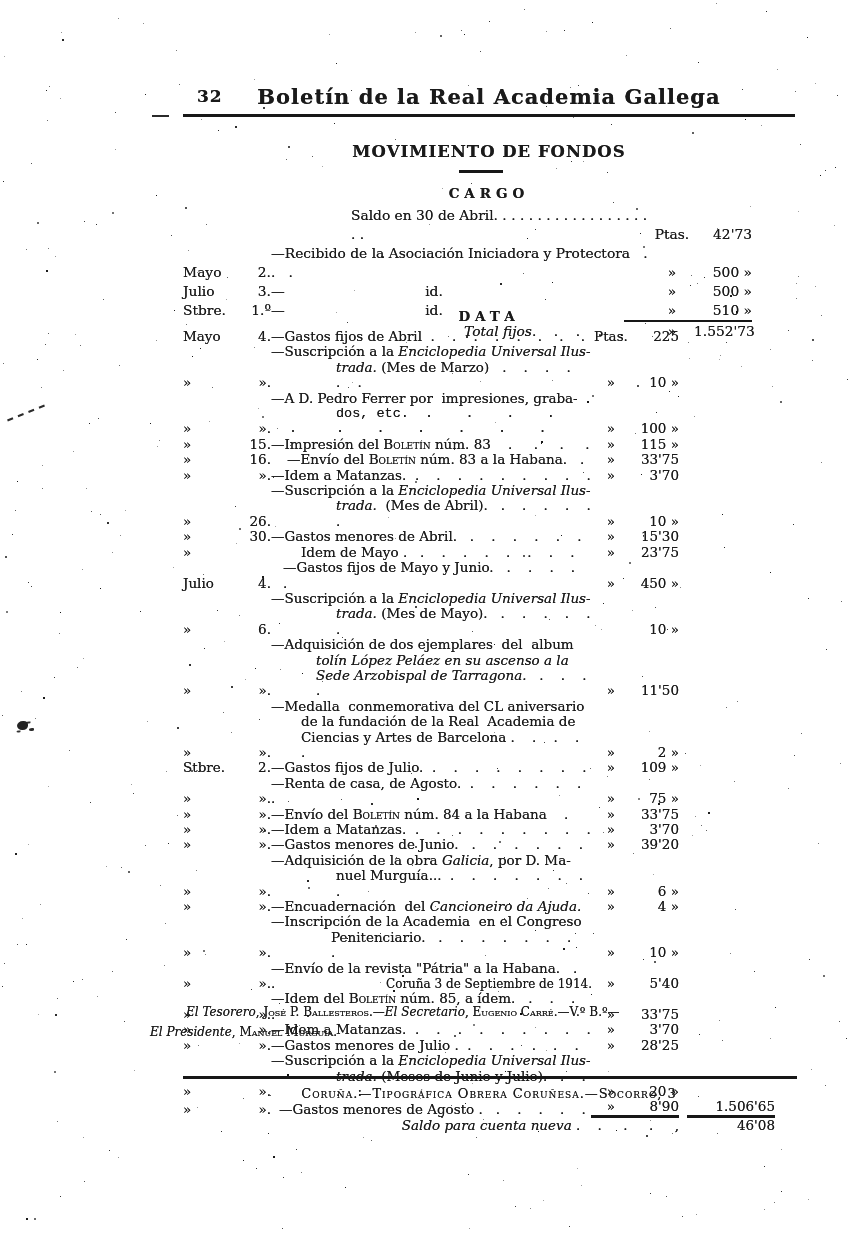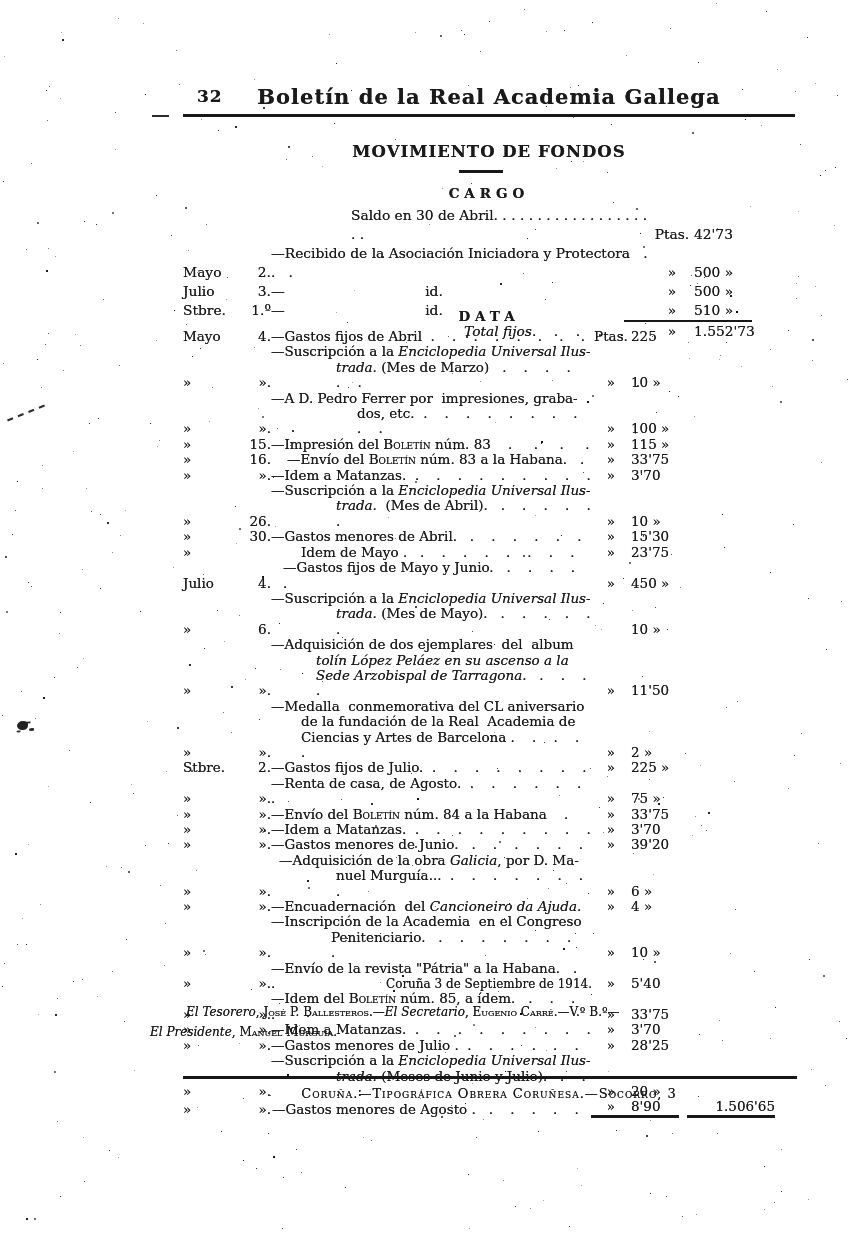--- a/index.html
+++ b/index.html
@@ -20,21 +20,21 @@
   
   #cargo-table{position:absolute;left:183px;top:206px;width:569px;font-size:13.8px;line-height:19px;}
   #data-table{position:absolute;left:183px;top:329px;width:592px;font-size:13.5px;line-height:15.4px;}
   .row{display:flex;align-items:flex-end;}
   .c-date{width:52px;flex:none;}
   .c-day{width:36px;flex:none;text-align:right;}
   .c-desc{flex:1;min-width:0;}
   .dline{white-space:pre-wrap;}
   .c-cur{width:44px;flex:none;text-align:center;}
   #data-table .c-cur{width:40px;}
-  .c-amt{width:58px;flex:none;text-align:left;white-space:pre;}
+  .c-amt{width:58px;flex:none;text-align:right;white-space:pre;}
   #data-table .c-amt{width:48px;}
   .c-amt2{width:96px;flex:none;text-align:right;white-space:pre;}
   .i{font-style:italic;}
   .sc{font-variant:small-caps;}
   .row-total .c-desc{text-align:right;}
   .tot-group{display:flex;flex:none;width:128px;justify-content:flex-end;border-top:2.5px solid #171717;}
   .grp-rule{display:flex;flex:none;border-bottom:3px solid #171717;}
   .u2{display:inline-block;width:88px;border-bottom:3px solid #171717;text-align:right;}
   .saldo .c-desc{text-align:right;}
   
@@ -143,21 +143,21 @@
         </div>
         <div class="c-cur">»</div>
         <div class="c-amt">10 »</div>
         <div class="c-amt2"></div>
       </div>
       <div class="row">
         <div class="c-date">»</div>
         <div class="c-day">».</div>
         <div class="c-desc">
           <div class="dline" style="margin-left: 0px;"><span class="r">—A D. Pedro Ferrer por  impresiones, graba-</span></div>
-          <div class="dline" style="margin-left: 86px;"><span class="r">dos, etc.  .    .    .    .    .    .    .    .    .    .</span></div>
+          <div class="dline" style="margin-left: 65px; font-family: Liberation Mono, monospace;"><span class="r">dos, etc.  .    .    .    .    .    .    .    .    .    .</span></div>
         </div>
         <div class="c-cur">»</div>
         <div class="c-amt">100 »</div>
         <div class="c-amt2"></div>
       </div>
       <div class="row">
         <div class="c-date">»</div>
         <div class="c-day">15.</div>
         <div class="c-desc">
           <div class="dline" style="margin-left: 0px;"><span class="r">—Impresión del </span><span class="sc">Boletín</span><span class="r"> núm. 83    .     .     .     .</span></div>
@@ -262,21 +262,21 @@
         <div class="c-amt">2 »</div>
         <div class="c-amt2"></div>
       </div>
       <div class="row">
         <div class="c-date">Stbre.</div>
         <div class="c-day">2.</div>
         <div class="c-desc">
           <div class="dline" style="margin-left: 0px;"><span class="r">—Gastos fijos de Julio.  .    .    .    .    .    .    .    .</span></div>
         </div>
         <div class="c-cur">»</div>
-        <div class="c-amt">225 »</div>
+        <div class="c-amt">109 »</div>
         <div class="c-amt2"></div>
       </div>
       <div class="row">
         <div class="c-date">»</div>
         <div class="c-day">».</div>
         <div class="c-desc">
           <div class="dline" style="margin-left: 0px;"><span class="r">—Renta de casa, de Agosto.  .    .    .    .    .    .    .</span></div>
         </div>
         <div class="c-cur">»</div>
         <div class="c-amt">75 »</div>
@@ -309,21 +309,21 @@
           <div class="dline" style="margin-left: 0px;"><span class="r">—Gastos menores de Junio.   .    .    .    .    .    .</span></div>
         </div>
         <div class="c-cur">»</div>
         <div class="c-amt">39'20</div>
         <div class="c-amt2"></div>
       </div>
       <div class="row">
         <div class="c-date">»</div>
         <div class="c-day">».</div>
         <div class="c-desc">
-          <div class="dline" style="margin-left: 8px;"><span class="r">—Adquisición de la obra </span><span class="i">Galicia</span><span class="r">, por D. Ma-</span></div>
+          <div class="dline" style="margin-left: 0px;"><span class="r">—Adquisición de la obra </span><span class="i">Galicia</span><span class="r">, por D. Ma-</span></div>
           <div class="dline" style="margin-left: 65px;"><span class="r">nuel Murguía...  .    .    .    .    .    .    .    .</span></div>
         </div>
         <div class="c-cur">»</div>
         <div class="c-amt">6 »</div>
         <div class="c-amt2"></div>
       </div>
       <div class="row">
         <div class="c-date">»</div>
         <div class="c-day">».</div>
         <div class="c-desc">
@@ -392,28 +392,34 @@
           <div class="dline" style="margin-left: 65px;"><span class="i">trada.</span><span class="r"> (Meses de Junio y Julio).   .    .    .    :</span></div>
         </div>
         <div class="c-cur">»</div>
         <div class="c-amt">20 »</div>
         <div class="c-amt2"></div>
       </div>
       <div class="row">
         <div class="c-date">»</div>
         <div class="c-day">».</div>
         <div class="c-desc">
-          <div class="dline" style="margin-left: 1px;"><span class="r">—Gastos menores de Agosto .   .    .    .    .    .</span></div>
+          <div class="dline" style="margin-left: 8px;"><span class="r">—Gastos menores de Agosto .   .    .    .    .    .</span></div>
         </div>
         <div class="grp-rule">
           <div class="c-cur">»</div>
           <div class="c-amt">8'90</div>
         </div>
         <div class="c-amt2"><span class="u2">1.506'65</span></div>
       </div>
+      <div class="row saldo">
+        <div class="c-desc">
+          <div class="dline"><span class="i">Saldo para cuenta nueva</span><span class="r"> .    .     .     .     ,</span></div>
+        </div>
+        <div class="c-amt2">46'08</div>
+      </div>
     </div>
 
   <p class="dateline">Coruña 3 de Septiembre de 1914.</p>
   <p class="sigs"><span class="i">El Tesorero</span><span class="r">, </span><span class="sc">José P. Ballesteros</span><span class="r">.—</span><span class="i">El Secretario</span><span class="r">, </span><span class="sc">Eugenio Carré</span><span class="r">.—V.º B.º—</span><br><span class="i">El Presidente</span><span class="r">, </span><span class="sc">Manuel Murguía</span><span class="r">.</span></p>
 
   <div class="imp-rule"></div>
   <p class="imprint"><span class="sc">Coruña.—Tipográfica Obrera Coruñesa.—Socorro, 3</span></p>
 </div>
 
 </body></html>

